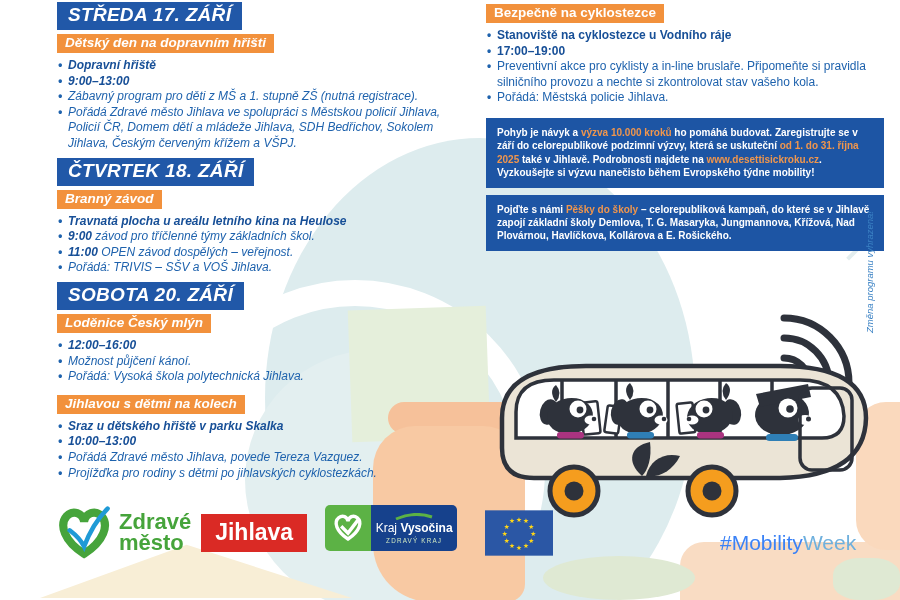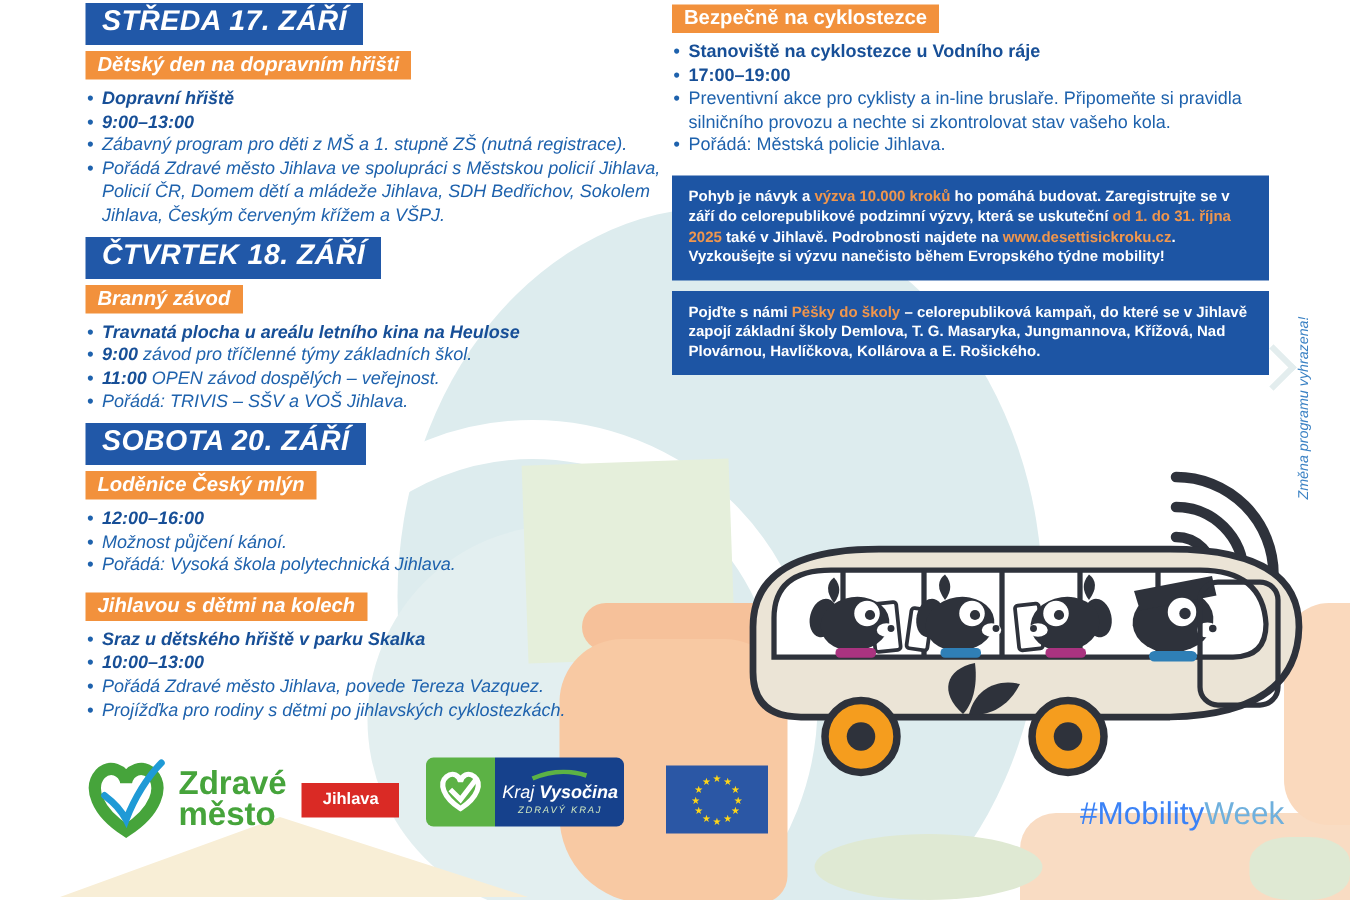--- a/index.html
+++ b/index.html
@@ -18,21 +18,21 @@
   .bg-peach-right{left:680px;top:542px;width:220px;height:58px;background:#f9dcc3;border-radius:24px 0 0 0;}
   .bg-peach-edge{left:856px;top:402px;width:44px;height:148px;background:#fad9bd;border-radius:30px 0 0 30px;}
   .bg-green-b1{left:543px;top:556px;width:152px;height:44px;background:#dfe9d3;border-radius:50%;}
   .bg-green-b2{left:833px;top:558px;width:67px;height:42px;background:#dfe9d3;border-radius:40%;}
   .bg-cream{left:40px;top:540px;width:312px;height:58px;background:#f8eed6;
             clip-path:polygon(0 100%,47% 8%,100% 100%);}
   .bg-chevron{left:838px;top:234px;width:18px;height:18px;border-top:4px solid #e3edee;
               border-right:4px solid #e3edee;transform:rotate(45deg);}
   
   .left-col{position:absolute;left:57px;top:2px;width:402px;z-index:3;font-style:italic;}
-  .right-col{position:absolute;left:448px;top:3px;width:398px;z-index:3;}
+  .right-col{position:absolute;left:486px;top:3px;width:398px;z-index:3;}
   .day-header{display:inline-block;background:#2158a8;color:#fff;font-weight:bold;
               font-size:19px;letter-spacing:.3px;padding:2px 11px 4px;}
   .day-header.first{margin-top:0;}
   .event-label{display:inline-block;background:#f2913c;color:#fff;font-weight:bold;
                font-size:13.5px;padding:1px 8px 3px;margin-top:4px;}
   ul.bullets{list-style:none;margin:5px 0 6px;padding:0;font-size:12px;line-height:1.3;
              color:#1e62ad;}
   ul.bullets li{position:relative;padding-left:11px;}
   ul.bullets li::before{content:"•";position:absolute;left:1px;top:0;font-weight:bold;color:#1e62ad;}
   .bb{font-weight:bold;color:#174f97;}
@@ -44,23 +44,23 @@
   
   .side-note{position:absolute;left:864px;top:148px;height:185px;z-index:3;
              writing-mode:vertical-rl;transform:rotate(180deg);
              font-size:9.5px;font-style:italic;color:#3b82c4;}
   
   .bus-wrap{position:absolute;left:482px;top:296px;width:398px;height:228px;z-index:2;}
   
   .footer{position:absolute;left:57px;top:502px;width:530px;height:62px;display:flex;
           align-items:center;z-index:4;}
   .zm-text{color:#46a43b;font-weight:bold;font-size:22px;line-height:.95;margin-left:6px;}
-  .jihlava-box{background:#da2a25;color:#fff;font-weight:bold;font-size:11px;
+  .jihlava-box{background:#da2a25;color:#fff;font-weight:bold;font-size:23px;
                padding:5px 14px 6px;margin-left:10px;}
-  .kraj{display:flex;margin-left:18px;height:56px;font-style:italic;}
+  .kraj{display:flex;margin-left:18px;height:56px;}
   .kraj-green{width:46px;height:46px;background:#5cb245;border-radius:5px 0 0 5px;
               display:flex;align-items:center;justify-content:center;}
   .kraj-blue{width:86px;height:46px;background:#16418c;border-radius:0 5px 5px 0;
              display:flex;flex-direction:column;align-items:center;justify-content:center;color:#fff;}
   .kraj-line1{font-size:12px;white-space:nowrap;}
   .kraj-line1 .w2{font-weight:bold;}
   .kraj-line2{font-size:6.3px;letter-spacing:1.2px;color:#cfe7c0;margin-top:2px;}
   .eu{margin-left:28px;}
   .hashtag{position:absolute;left:720px;top:531px;font-size:21px;z-index:4;color:#2d73b4;}
   .hashtag .bold{font-weight:normal;color:#3b82f6;}

